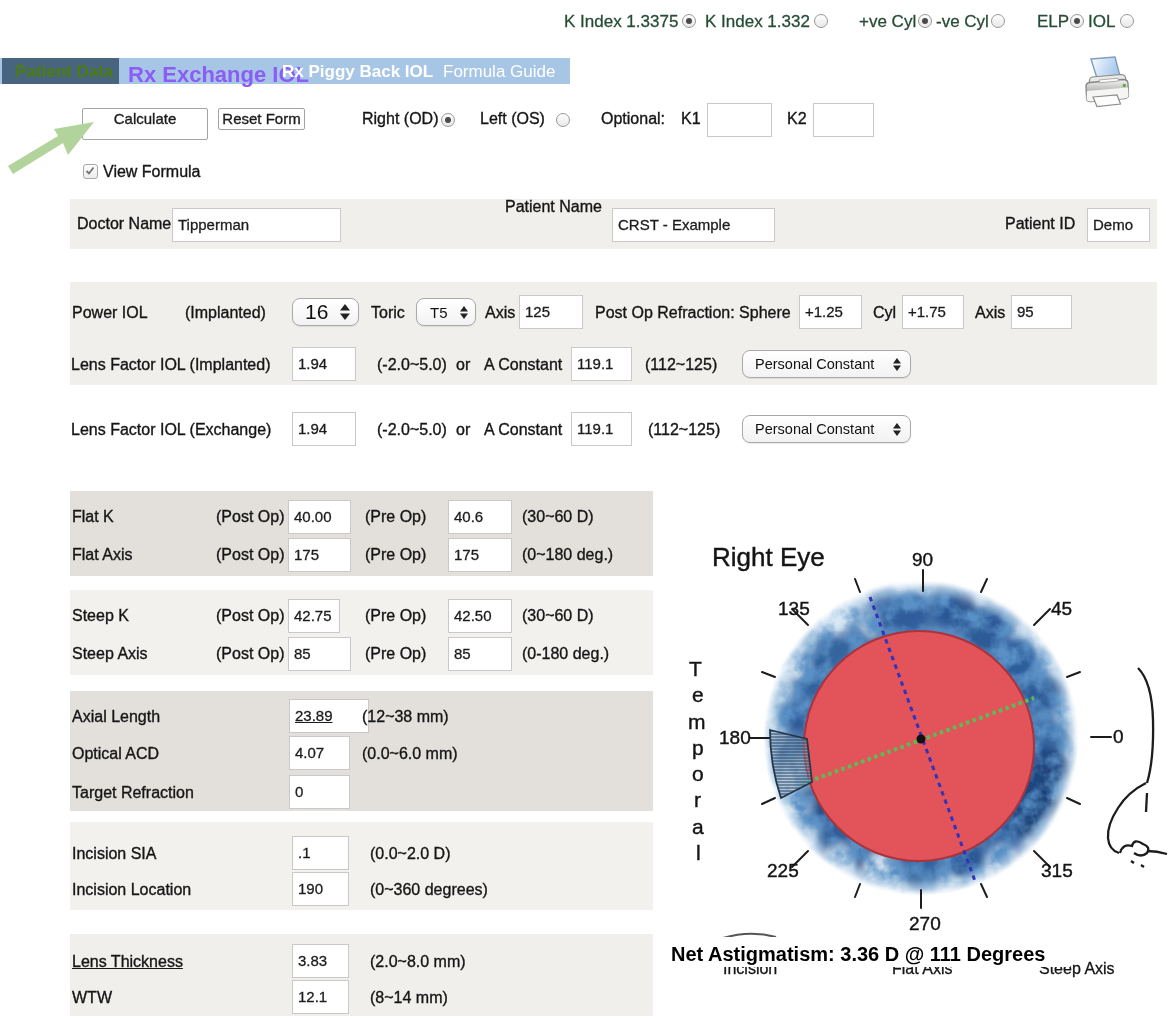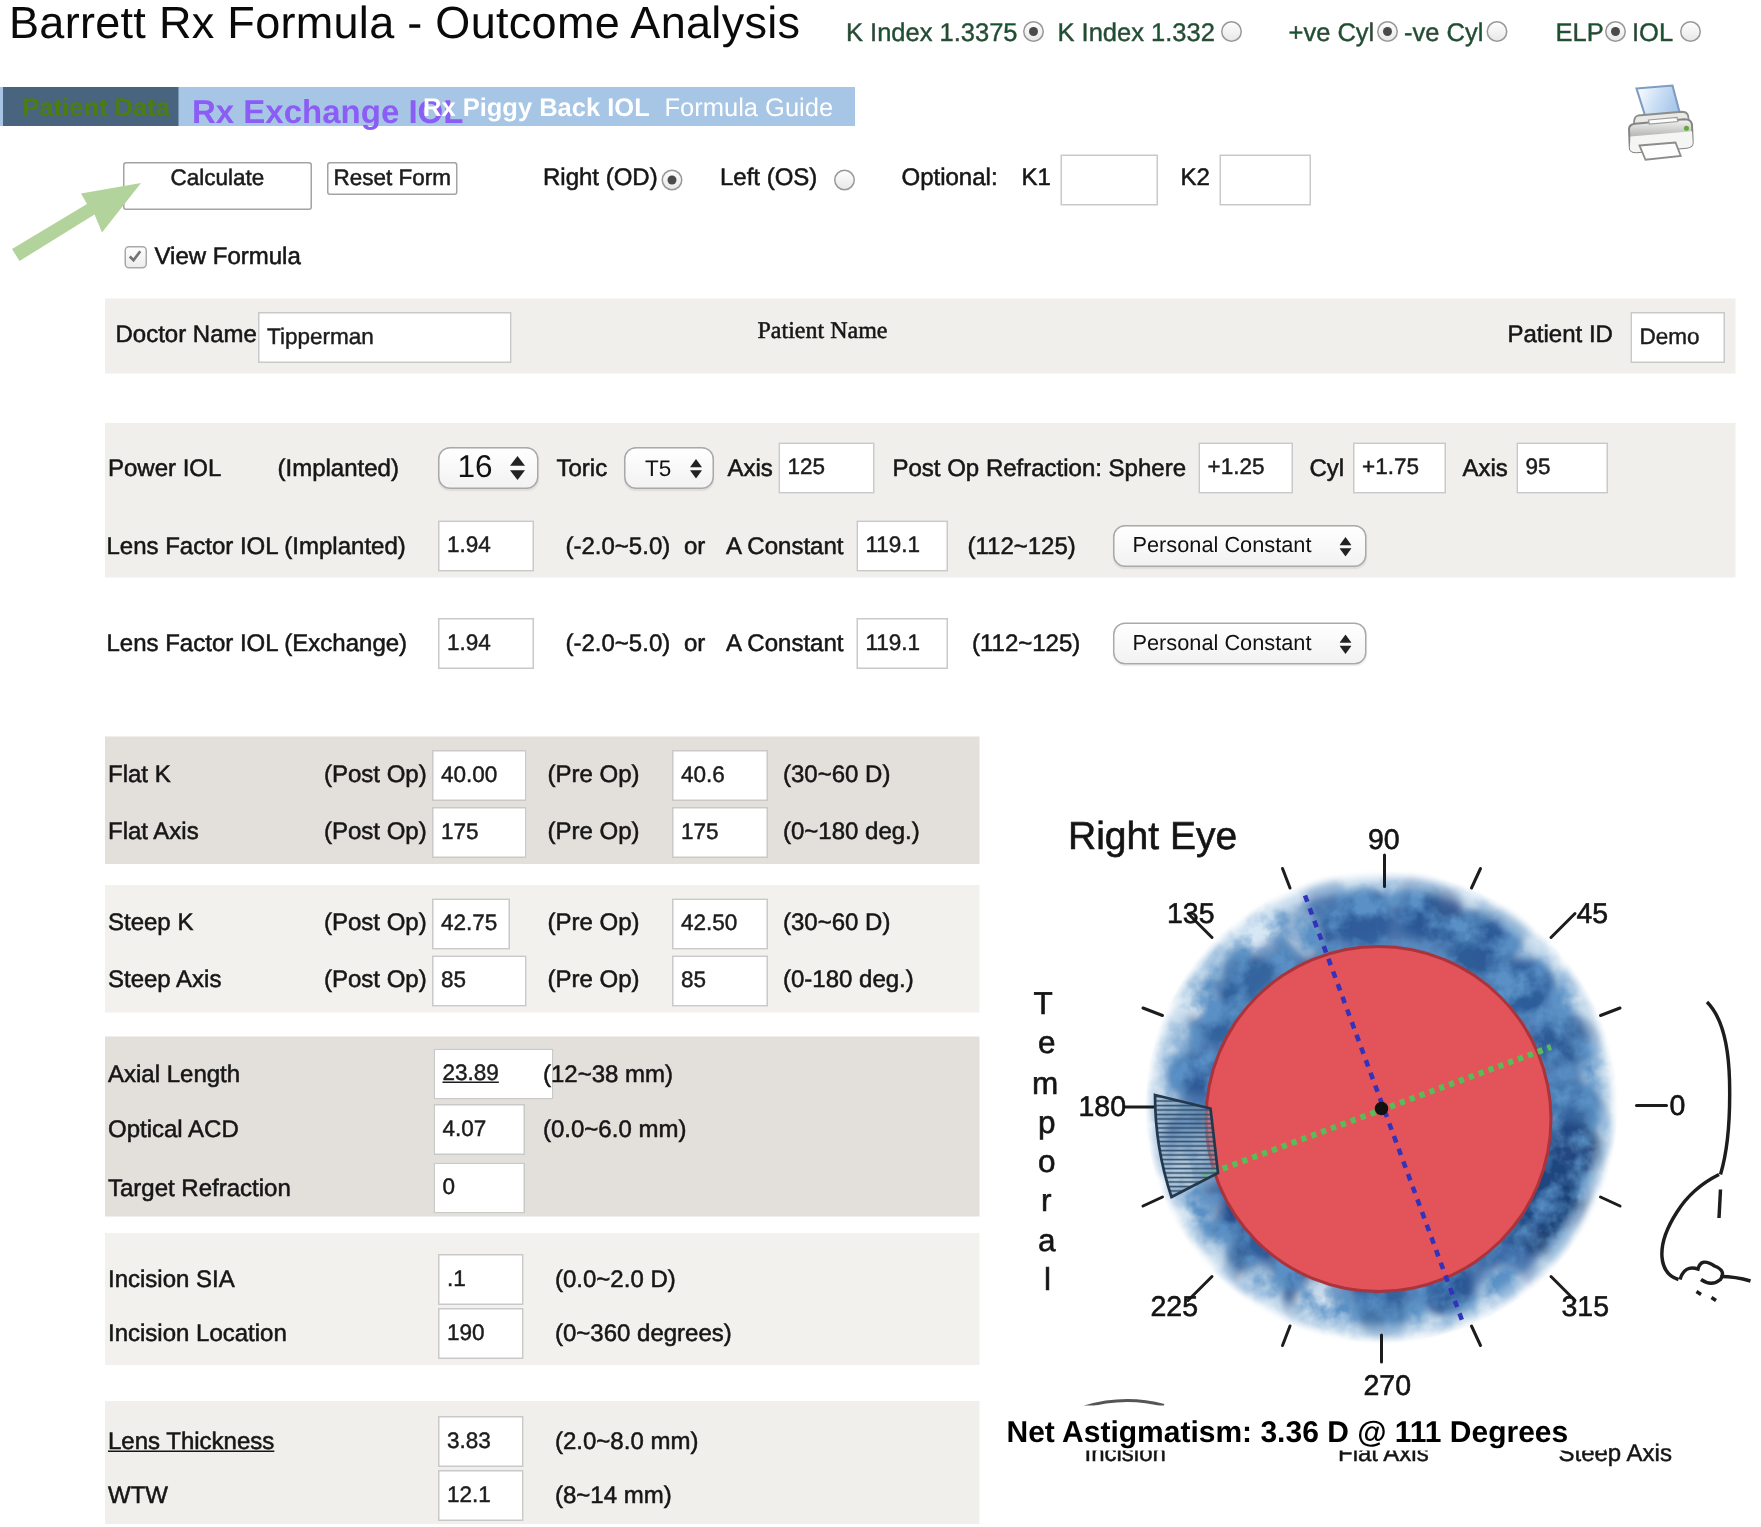--- a/index.html
+++ b/index.html
@@ -19,21 +19,20 @@
            background:linear-gradient(#fefefe,#e8e8e8); }
   .radio.on::after { content:""; position:absolute; left:3px; top:3px; width:6px; height:6px;
            border-radius:50%; background:#4a4a4a; }
   .sel { position:absolute; background:linear-gradient(#ffffff,#f2f2f2); border:1.5px solid #a9a9a9;
          border-radius:8px; box-shadow:0 1px 1px rgba(0,0,0,0.08); }
 </style>
 </head>
 <body>
 <div id="page">
 
-  <div class="abs" style="left:6px; top:-1px; font-size:30px; color:#0a0a0a; letter-spacing:0.2px;">Barrett Rx Formula - Outcome Analysis</div>
 
   <div class="glbl" style="left:564px; top:12px;">K Index 1.3375</div>
   <div class="radio on" style="left:682px; top:14px;"></div>
   <div class="glbl" style="left:705px; top:12px;">K Index 1.332</div>
   <div class="radio" style="left:814px; top:14px;"></div>
   <div class="glbl" style="left:859px; top:12px;">+ve Cyl</div>
   <div class="radio on" style="left:918px; top:14px;"></div>
   <div class="glbl" style="left:936px; top:12px;">-ve Cyl</div>
   <div class="radio" style="left:991px; top:14px;"></div>
   <div class="glbl" style="left:1037px; top:12px;">ELP</div>
@@ -89,21 +88,22 @@
   <div class="abs" style="left:83px; top:164px; width:15px; height:15px; border:1px solid #a8a8a8; border-radius:3px; background:linear-gradient(#fefefe,#ededed);">
     <svg width="12" height="12" viewBox="0 0 12 12" style="position:absolute;left:0;top:0;">
         <path d="M2.5 6 L5 8.5 L9.5 2.5" stroke="#737373" stroke-width="1.8" fill="none"></path>
       </svg>
   </div>
   <div class="lbl" style="left:103px; top:163px;">View Formula</div>
 
   <div class="band" style="left:70px; top:199px; width:1087px; height:50px; background:#f1efec;"></div>
   <div class="lbl" style="left:77px; top:215px;">Doctor Name</div>
   <div class="inp" style="left:172px; top:208px; width:169px; height:34px;">Tipperman</div>
-  <div class="lbl" style="left:505px; top:212px;font-family:Liberation Serif, serif;">Patient Name</div>
+  <div class="lbl" style="left:505px; top:198px;">Patient Name</div>
+  <div class="inp" style="left:612px; top:208px; width:163px; height:34px;">CRST - Example</div>
   <div class="lbl" style="left:1005px; top:215px;">Patient ID</div>
   <div class="inp" style="left:1087px; top:208px; width:63px; height:34px;">Demo</div>
 
   <div class="band" style="left:70px; top:282px; width:1087px; height:103px; background:#f1efec;"></div>
   <div class="lbl" style="left:72px; top:304px;">Power IOL</div>
   <div class="lbl" style="left:185px; top:304px;">(Implanted)</div>
   <div class="sel" style="left:292px; top:298px; width:67px; height:28px;">
     <div style="position:absolute; left:12px; top:1px; font-size:21px; color:#111;">16</div>
     <svg style="position:absolute; right:8px; top:5px;" width="10" height="16" viewBox="0 0 10 16">
         <path d="M5 0 L10 6.5 L0 6.5 Z" fill="#222"></path>

